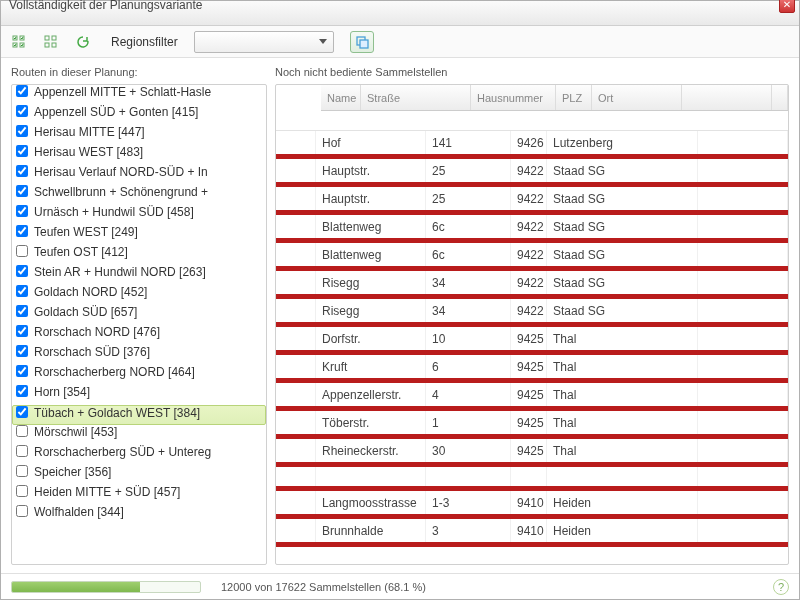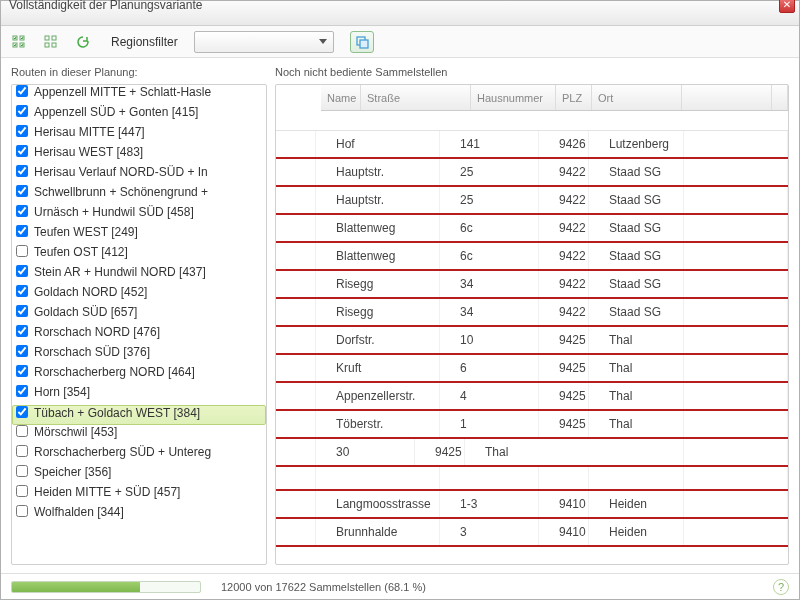--- a/index.html
+++ b/index.html
@@ -183,23 +183,22 @@
     overflow-y: auto;
     overflow-x: hidden;
   }
   .tbody::-webkit-scrollbar { width: 14px; }
   .tbody::-webkit-scrollbar-track { background:#f0f0f0; border-left:1px solid #e0e0e0; }
   .tbody::-webkit-scrollbar-thumb { background:#c8c8c8; border:1px solid #aaa; }
   .trow {
     display: flex;
     height: 28px;
     align-items: center;
-    border-bottom: 2px solid #b91c1c;
+    border-bottom: 5px solid #b91c1c;
     color: #444;
-    gap: 14px;
   }
   .trow.blank { height: 24px; }
   .trow .th, .trow .td { border-right: 1px solid #f0f0f0; height:100%; display:flex; align-items:center;}
   .thead .th { border-right: 1px solid #ddd; height:100%; display:flex; align-items:center;}
   .statusbar {
     height: 26px;
     display: flex;
     align-items: center;
     padding: 0 10px;
     gap: 20px;
@@ -312,21 +311,21 @@
           <div class="route-row">
             <input type="checkbox" checked="" style="">
             <span>Teufen WEST [249]</span>
           </div>
           <div class="route-row">
             <input type="checkbox" style="">
             <span>Teufen OST [412]</span>
           </div>
           <div class="route-row">
             <input type="checkbox" checked="" style="">
-            <span>Stein AR + Hundwil NORD [437]</span>
+            <span>Stein AR + Hundwil NORD [263]</span>
           </div>
           <div class="route-row">
             <input type="checkbox" checked="" style="">
             <span>Goldach NORD [452]</span>
           </div>
           <div class="route-row">
             <input type="checkbox" checked="" style="">
             <span>Goldach SÜD [657]</span>
           </div>
           <div class="route-row">
@@ -476,20 +475,21 @@
             <div class="trow">
               <div class="td c-name"></div>
               <div class="td c-str">Töberstr.</div>
               <div class="td c-num">1</div>
               <div class="td c-plz">9425</div>
               <div class="td c-ort">Thal</div>
               <div class="td c-extra"></div>
             </div>
             <div class="trow">
               <div class="td c-name"></div>
+              <div class="td c-str">Rheineckerstr.</div>
               <div class="td c-num">30</div>
               <div class="td c-plz">9425</div>
               <div class="td c-ort">Thal</div>
               <div class="td c-extra"></div>
             </div>
             <div class="trow blank">
               <div class="td c-name"></div>
               <div class="td c-str"></div>
               <div class="td c-num"></div>
               <div class="td c-plz"></div>

